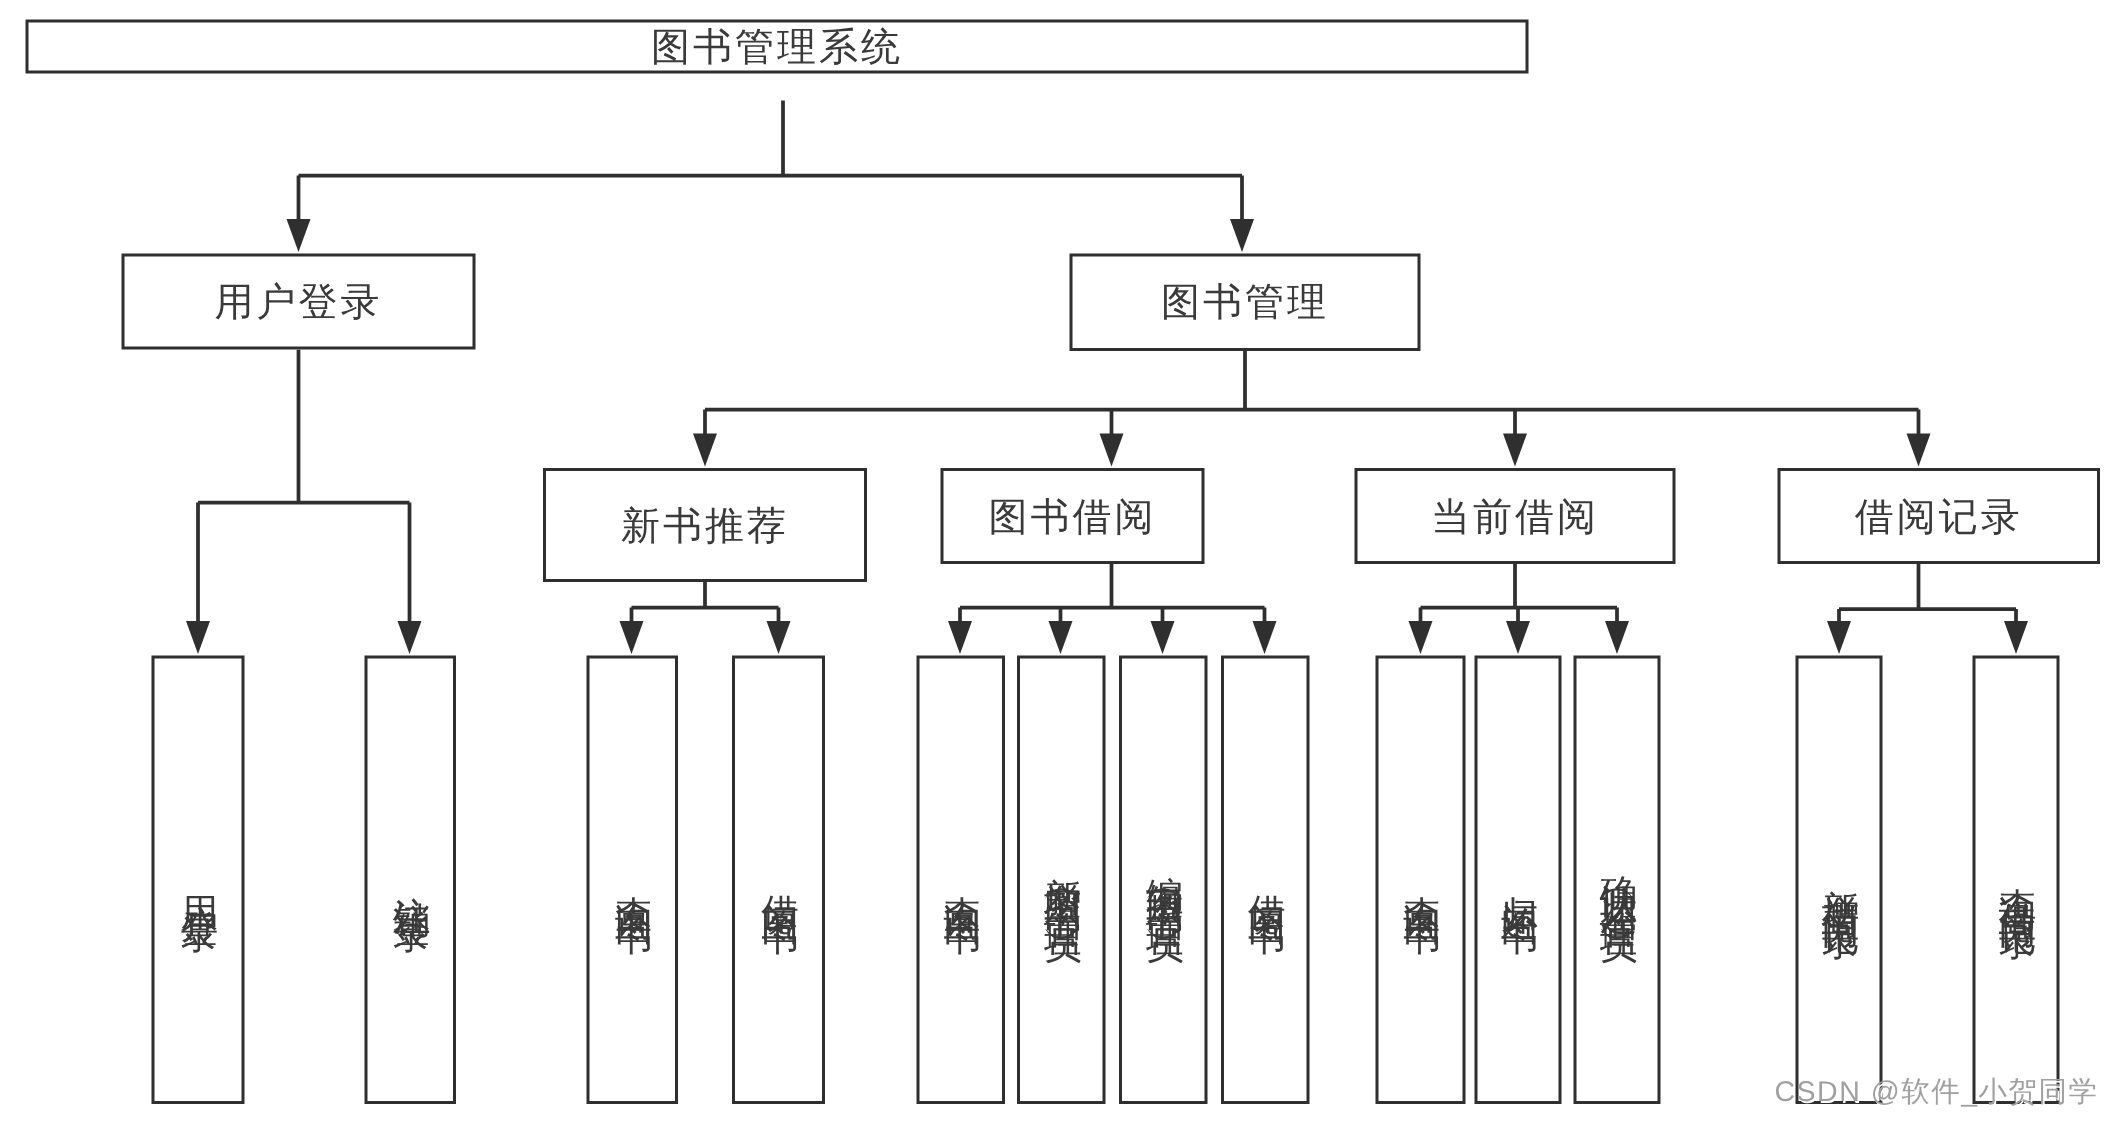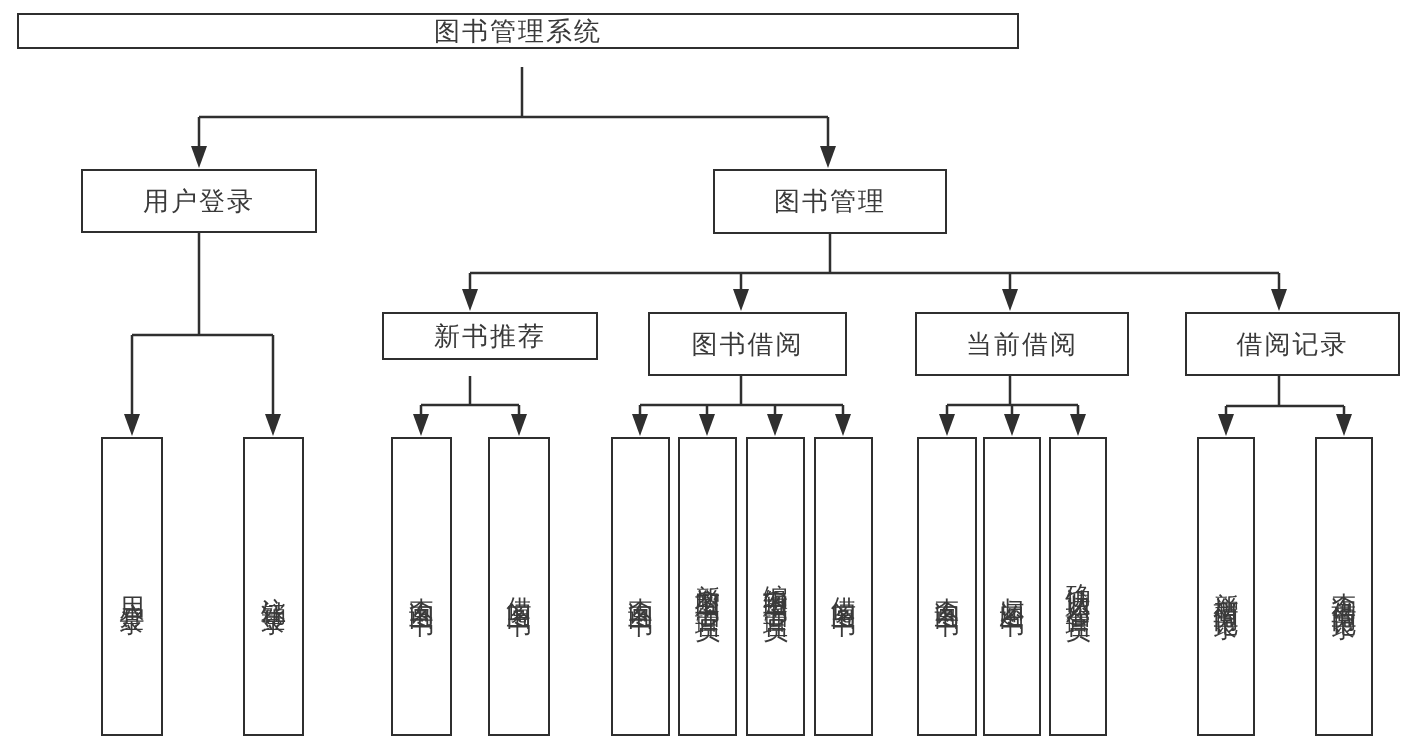--- a/index.html
+++ b/index.html
@@ -110,36 +110,37 @@
       <polygon points="1218,414 1234,414 1226,436"></polygon>
       <polygon points="1336,414 1352,414 1344,436"></polygon>
     </g>
   </svg>
 
   <div class="node hnode" style="left:17px; top:13px; width:1002px; height:36px;">图书管理系统</div>
 
   <div class="node hnode" style="left:81px; top:169px; width:236px; height:64px;">用户登录</div>
   <div class="node hnode" style="left:713px; top:169px; width:234px; height:65px;text-align:right;">图书管理</div>
 
-  <div class="node hnode" style="left:362px; top:312px; width:216px; height:48px;margin-left:20px;">新书推荐</div>
-  <div class="node hnode" style="left:648px; top:312px; width:199px; height:64px;">图书借阅</div>
-  <div class="node hnode" style="left:903px; top:312px; width:214px; height:64px;margin-left:12px;">当前借阅</div>
+  <div class="node hnode" style="left:362px; top:312px; width:216px; height:76px;">新书推荐</div>
+  <div class="node hnode" style="left:627px; top:312px; width:176px; height:64px;">图书借阅</div>
+  <div class="node hnode" style="left:903px; top:312px; width:214px; height:64px;">当前借阅</div>
   <div class="node hnode" style="left:1172px; top:312px; width:215px; height:64px;margin-left:13px;">借阅记录</div>
 
   <div class="node vnode" style="left:101px; top:437px; width:62px; height:299px;">用户登录</div>
   <div class="node vnode" style="left:243px; top:437px; width:61px; height:299px;">注销登录</div>
 
   <div class="node vnode" style="left:391px; top:437px; width:61px; height:299px;">查询图书</div>
   <div class="node vnode" style="left:488px; top:437px; width:62px; height:299px;">借阅图书</div>
 
   <div class="node vnode" style="left:611px; top:437px; width:59px; height:299px;">查询图书</div>
   <div class="node vnode" style="left:678px; top:437px; width:59px; height:299px;">新增图书（管理员）</div>
   <div class="node vnode" style="left:746px; top:437px; width:59px; height:299px;">编辑图书（管理员）</div>
   <div class="node vnode" style="left:814px; top:437px; width:59px; height:299px;">借阅图书</div>
 
   <div class="node vnode" style="left:917px; top:437px; width:60px; height:299px;">查询图书</div>
   <div class="node vnode" style="left:983px; top:437px; width:58px; height:299px;">归还图书</div>
   <div class="node vnode" style="left:1049px; top:437px; width:58px; height:299px;">确认归还（管理员）</div>
 
   <div class="node vnode" style="left:1197px; top:437px; width:58px; height:299px;">新增借阅记录</div>
   <div class="node vnode" style="left:1315px; top:437px; width:58px; height:299px;">查询借阅记录</div>
 
+  <div class="watermark">CSDN @软件_小贺同学</div>
 </div>
 
 </body></html>

